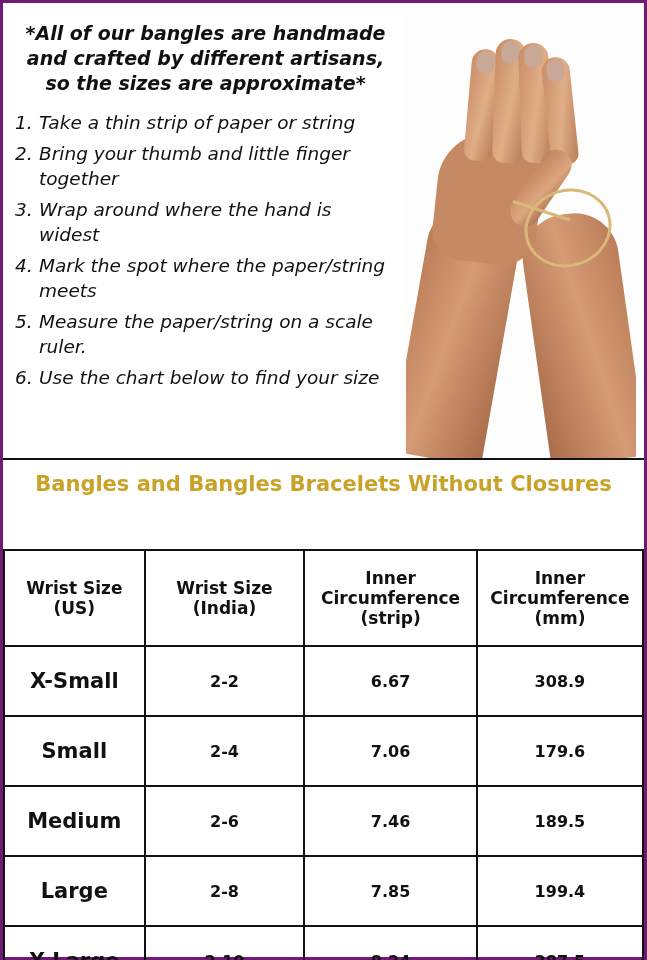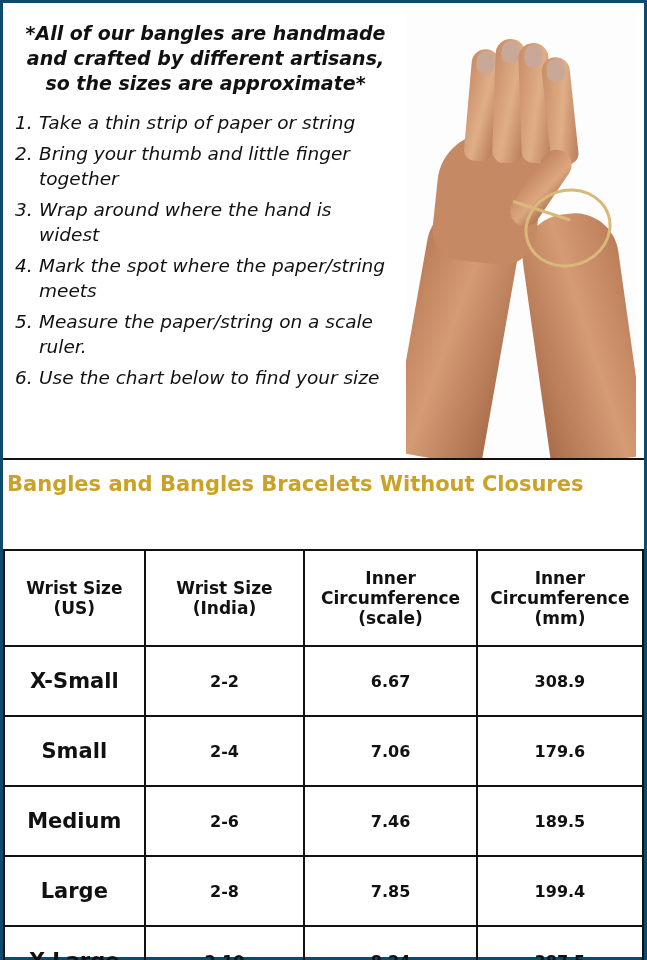--- a/index.html
+++ b/index.html
@@ -11,21 +11,21 @@
     width: 647px;
     height: 960px;
     font-family: "DejaVu Sans", sans-serif;
     overflow: hidden;
   }
   .page {
     position: relative;
     width: 647px;
     height: 960px;
     box-sizing: border-box;
-    border: 3px solid #0c4a6e;
+    border: 3px solid #701a75;
     background: #ffffff;
   }
 
   
   .top {
     display: flex;
     flex-direction: row;
     align-items: stretch;
     height: 455px;
     box-sizing: border-box;
@@ -153,21 +153,21 @@
     border-top: 3px solid #d9b97a;
     transform: rotate(18deg);
   }
 
   
   .table-section {
     border-top: 2px solid #111111;
     box-sizing: border-box;
   }
   .table-title {
-    text-align: left;
+    text-align: center;
     font-weight: bold;
     font-size: 21px;
     color: #c9a227;
     padding: 12px 4px 10px 4px;
   }
   table.size-chart {
     border-collapse: collapse;
     width: 100%;
     table-layout: fixed;
     margin-top: 43px;
@@ -277,21 +277,21 @@
             <div>Wrist Size</div>
             <div>(US)</div>
           </th>
           <th>
             <div>Wrist Size</div>
             <div>(India)</div>
           </th>
           <th>
             <div>Inner</div>
             <div>Circumference</div>
-            <div>(scale)</div>
+            <div>(strip)</div>
           </th>
           <th>
             <div>Inner</div>
             <div>Circumference</div>
             <div>(mm)</div>
           </th>
         </tr>
       </thead>
       <tbody>
         <tr>

